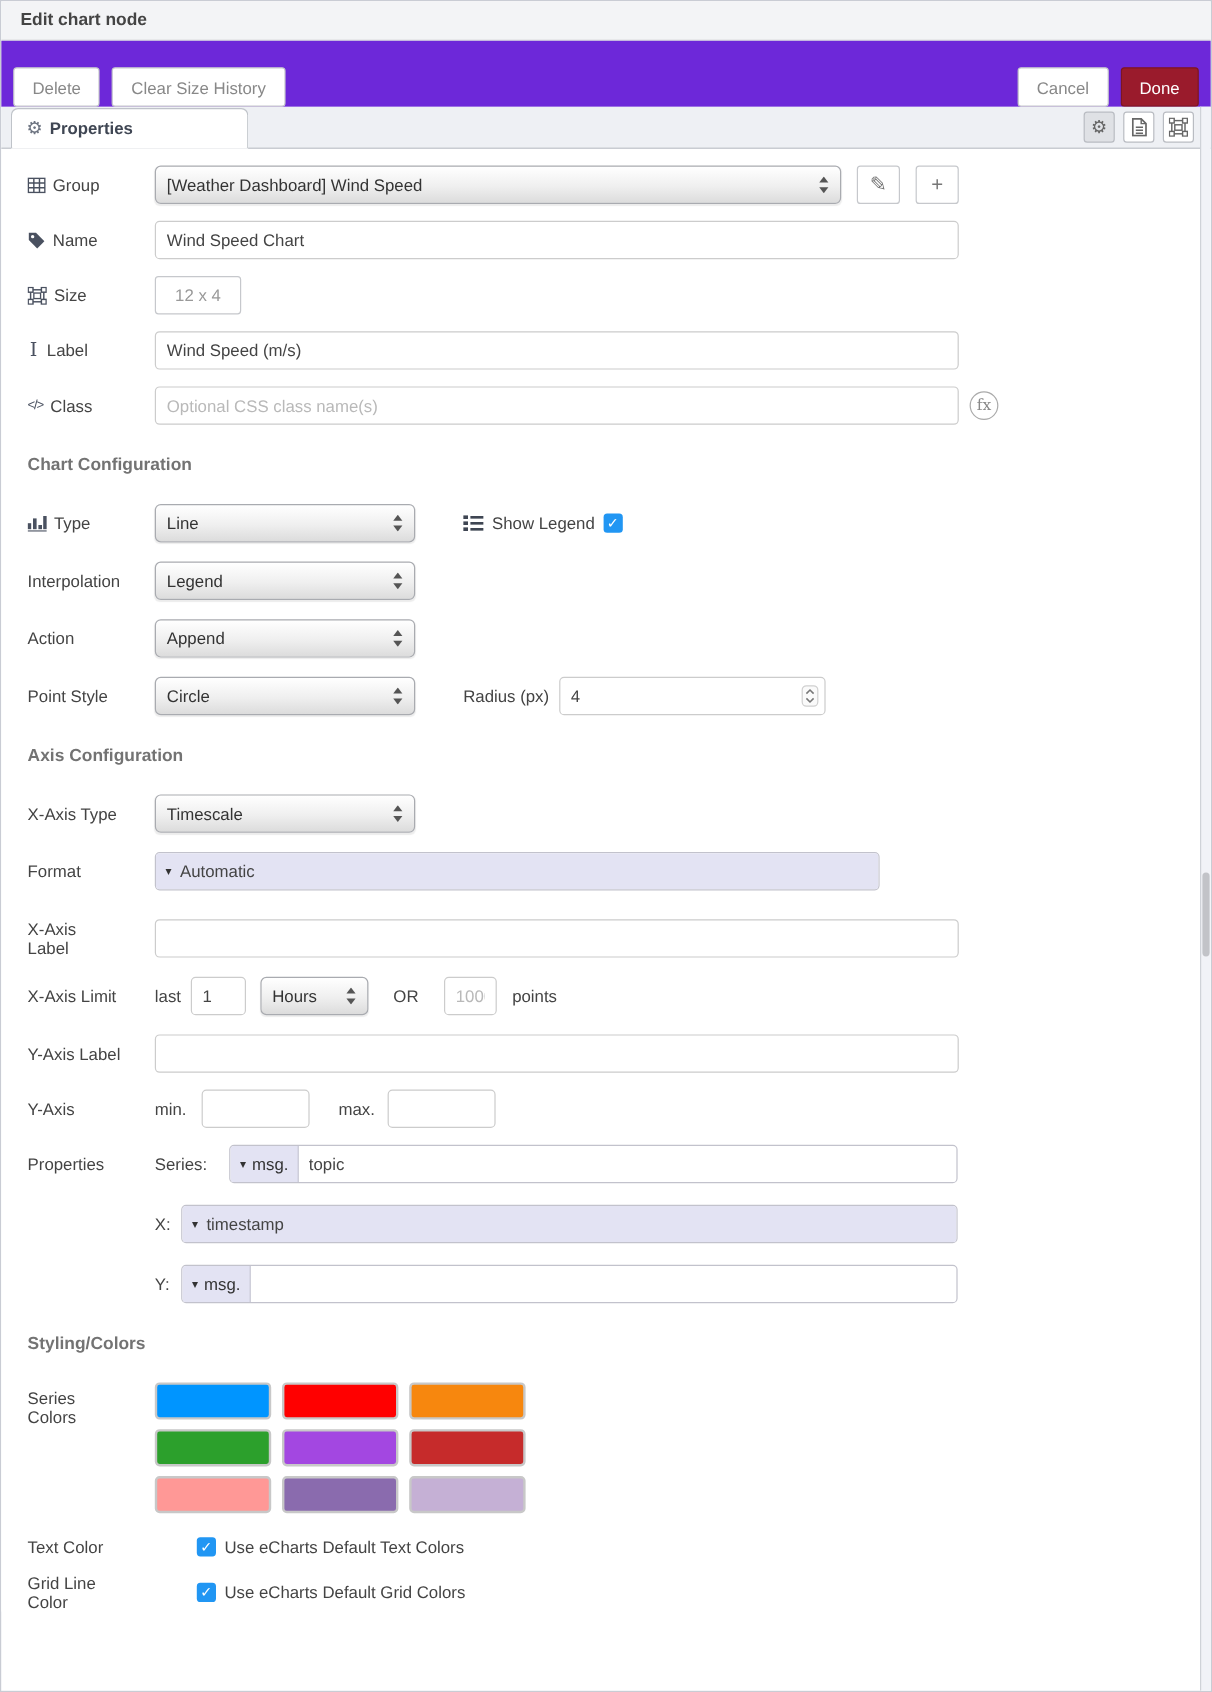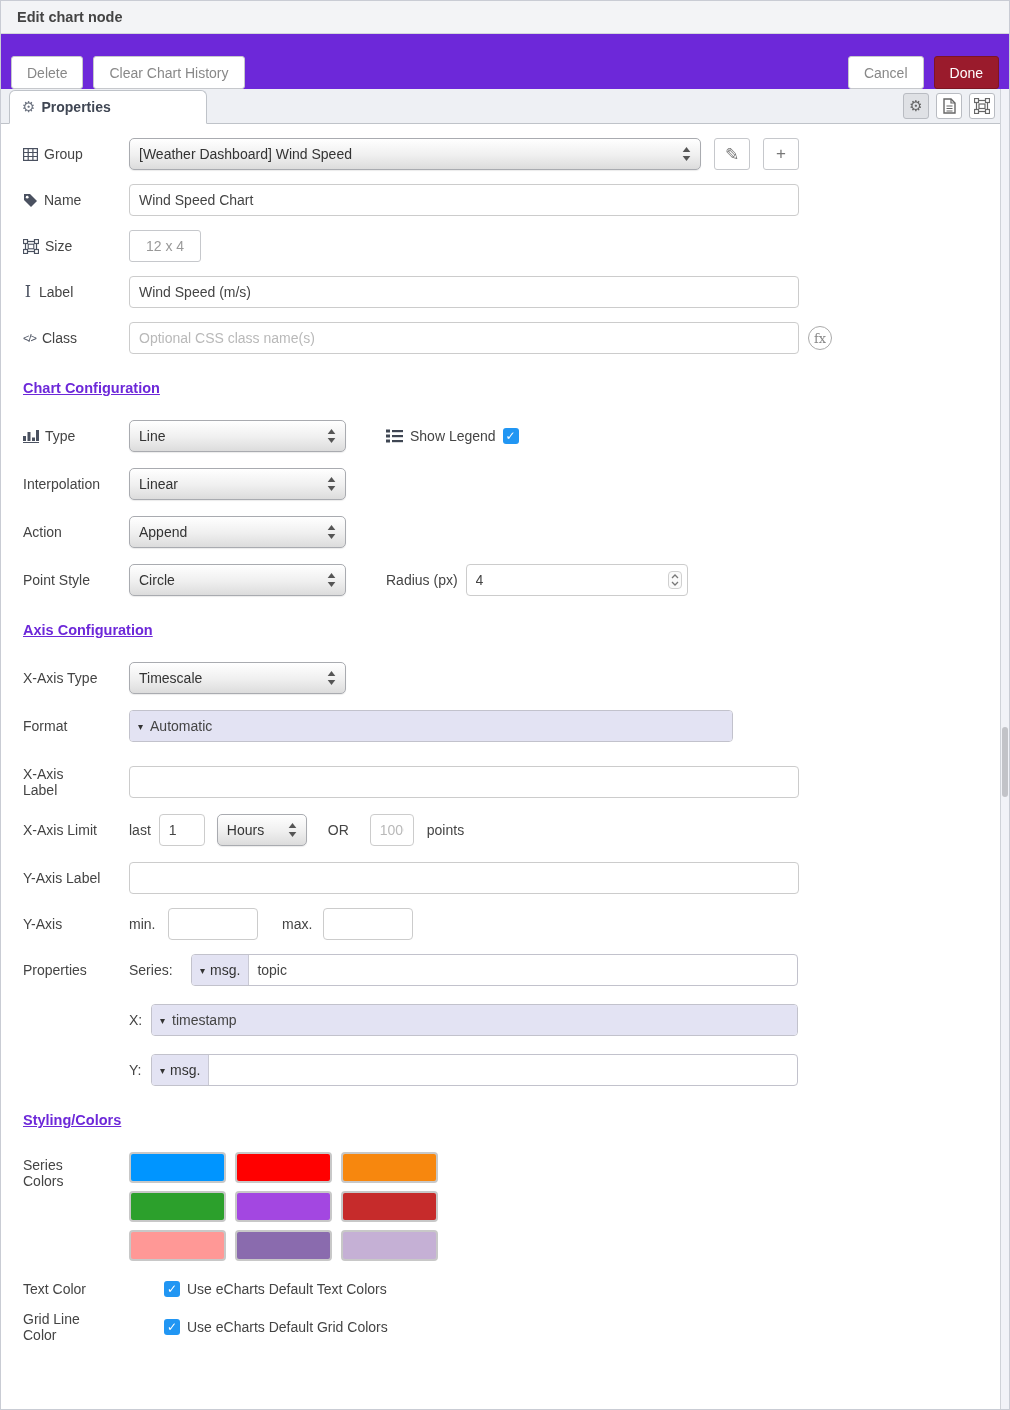--- a/index.html
+++ b/index.html
@@ -51,21 +51,21 @@
   }
   .icon-btn.active { background:#dfe1e5; }
   
   .form { padding:14px 0 0 22px; background:#fff; }
   .row { display:flex; align-items:center; margin-bottom:14px; }
   .row-label {
     width:106px; flex:none; display:flex; align-items:center; gap:6px;
     color:#444; line-height:1.15;
   }
   .row-label svg { flex:none; }
-  .heading { font-weight:bold; color:#6d28d9; font-size:14.5px; margin:26px 0 24px;text-decoration:underline; }
+  .heading { font-weight:bold; color:#737373; font-size:14.5px; margin:26px 0 24px; }
   .ti, .num {
     height:32px; border:1px solid #ccc; border-radius:4px; padding:0 9px;
     font-size:14px; color:#444; font-family:inherit; background:#fff; outline:none;
   }
   .ti::placeholder, .num::placeholder { color:#b9b9b9; }
   .w-full { width:670px; }
   
   .sel {
     height:32px; border:1px solid #a9abb0; border-radius:5px;
     background:linear-gradient(#ffffff, #efefef 55%, #dcdcdc);
@@ -135,21 +135,21 @@
 </style>
 </head>
 <body>
 
 <div class="titlebar">
   <span class="title">Edit chart node</span>
 </div>
 
 <div class="actionbar">
   <button class="btn">Delete</button>
-  <button class="btn">Clear Chart History</button>
+  <button class="btn">Clear Size History</button>
   <div class="spacer"></div>
   <button class="btn">Cancel</button>
   <button class="btn primary" id="done-btn" style="background: rgb(154, 27, 44);">Done</button>
 </div>
 
 <div class="tabbar">
   <div class="tab">
     <span class="gear-glyph">⚙</span>
     <span>Properties</span>
   </div>
@@ -279,21 +279,21 @@
         <span>✓</span>
       </span>
     </div>
   </div>
 
   <div class="row" style="margin-bottom:16px;">
     <div class="row-label">
       <span>Interpolation</span>
     </div>
     <div class="sel sel-217">
-      <span>Linear</span>
+      <span>Legend</span>
       <svg width="9" height="14" viewBox="0 0 9 14">
         <path d="M4.5 0 L8.3 5 H0.7 Z" fill="#555"></path>
           <path d="M4.5 14 L8.3 9 H0.7 Z" fill="#555"></path>
       </svg>
     </div>
   </div>
 
   <div class="row" style="margin-bottom:16px;">
     <div class="row-label">
       <span>Action</span>

